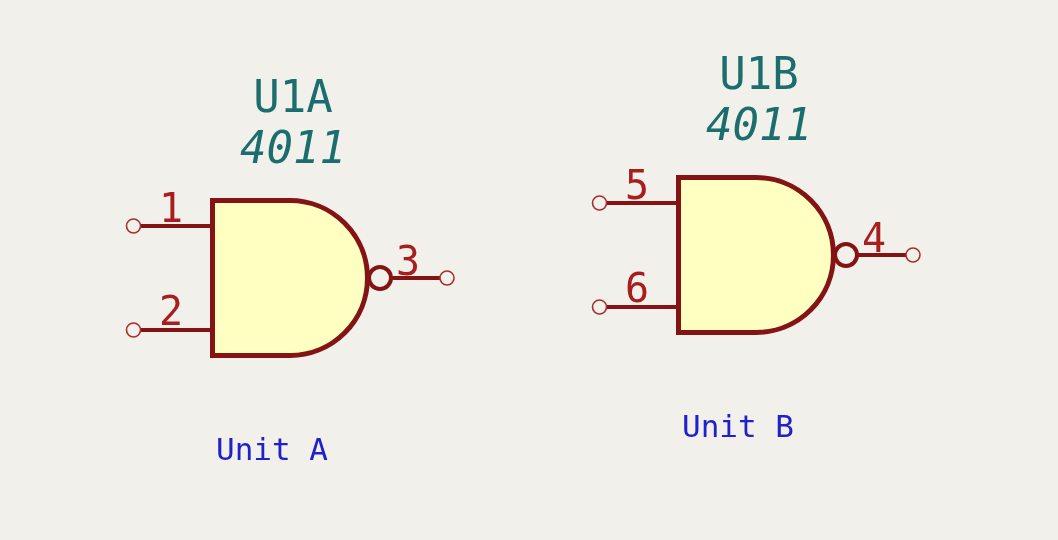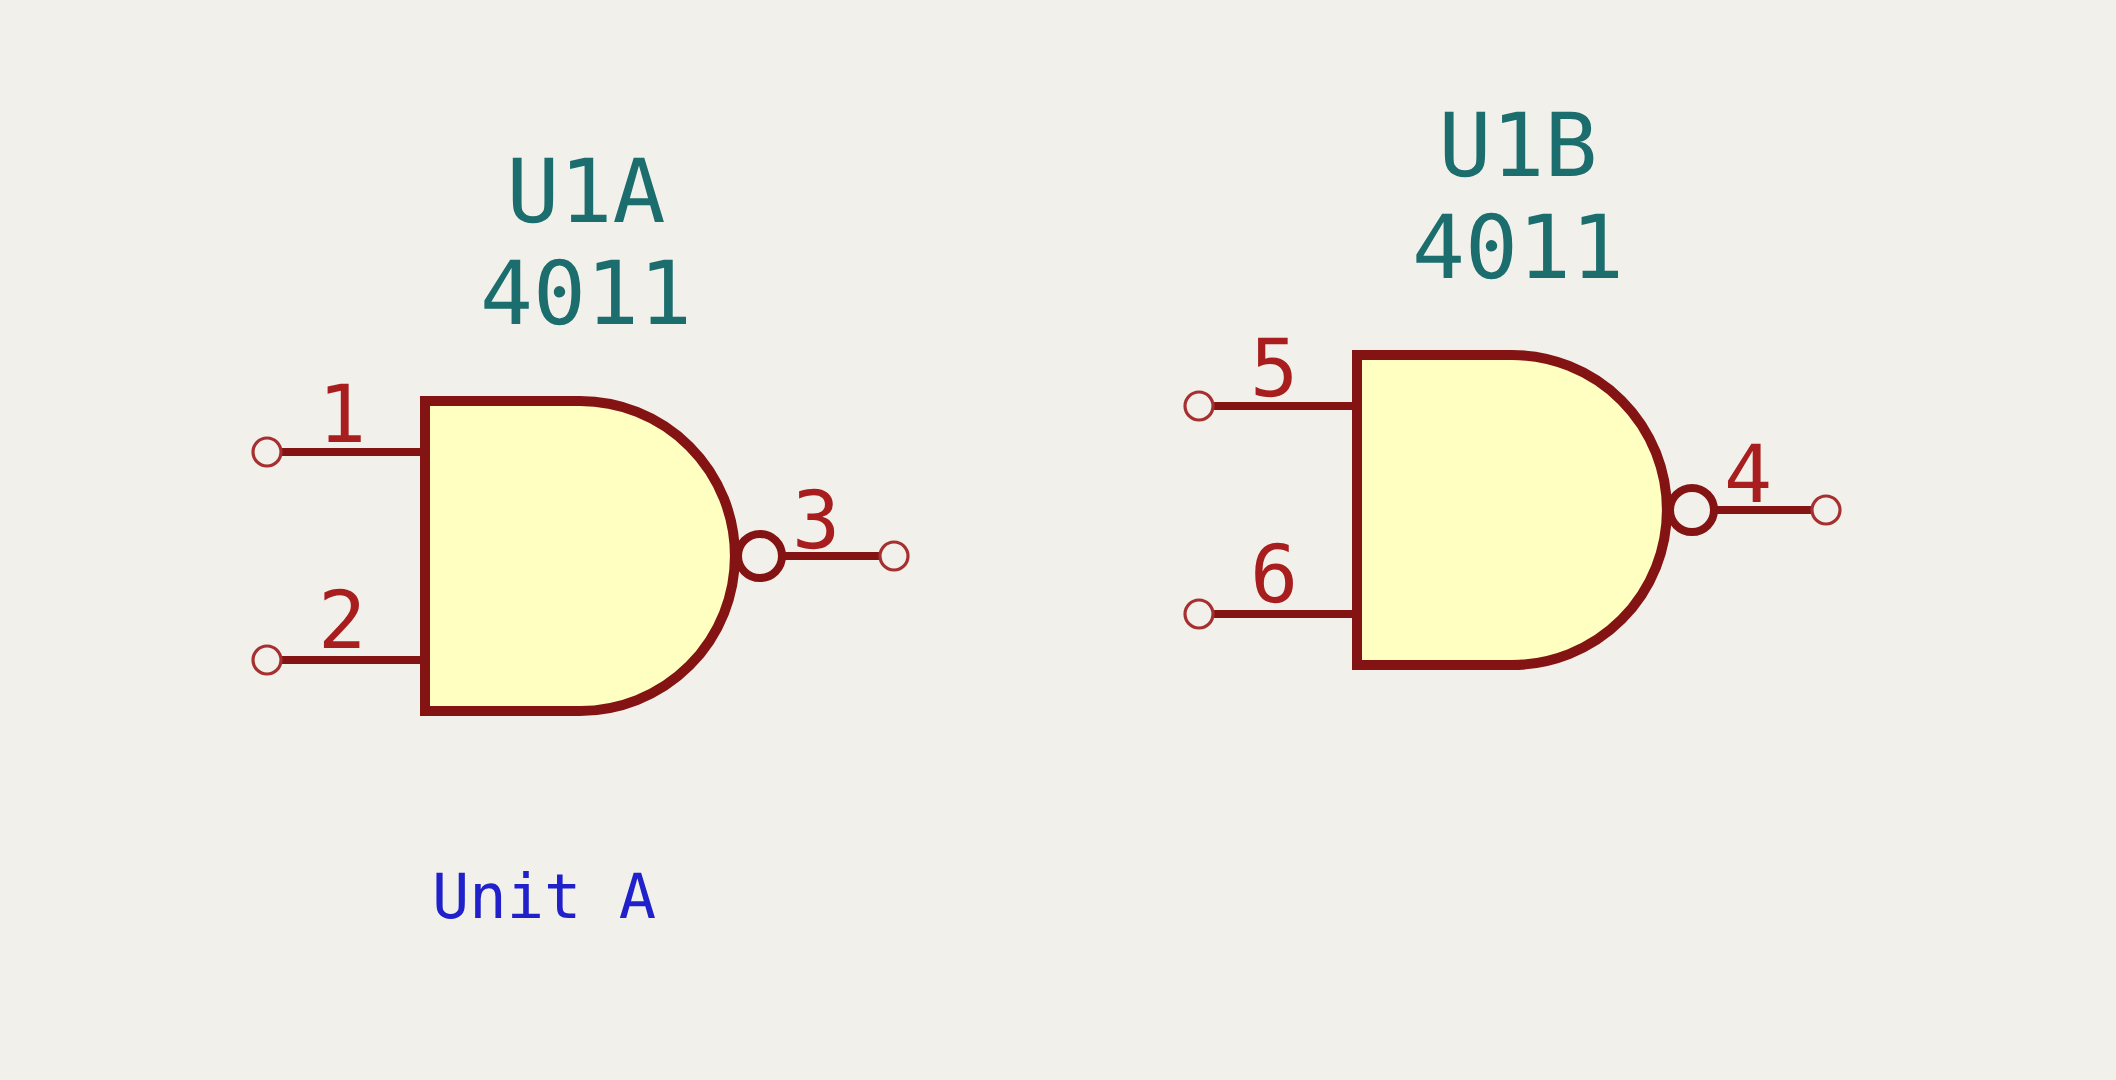--- a/index.html
+++ b/index.html
@@ -58,21 +58,21 @@
     line-height: 1;
     white-space: nowrap;
   }
   .ref-label, .value-label {
     font-size: 44px;
     color: var(--ref-text);
     left: 293px;
     transform: translateX(-50%);
   }
   .ref-label   { top: 52px; }
-  .value-label { top: 103px; }
+  .value-label { top: 103px; font-style: italic; }
   .pin-num {
     font-size: 40px;
     color: var(--pin-number);
     transform: translateX(-50%);
   }
   .pin-num-in1 { left: 171px; top: 165px; }
   .pin-num-in2 { left: 171px; top: 268px; }
   .pin-num-out { left: 408px; top: 218px; }
   .unit-label {
     font-size: 31px;
@@ -113,15 +113,16 @@
       <circle class="pin-end" cx="133.5" cy="307" r="7"></circle>
       <circle class="bubble" cx="380" cy="255" r="11"></circle>
       <line class="pin-line" x1="391.5" y1="255" x2="440" y2="255"></line>
       <circle class="pin-end" cx="447" cy="255" r="7"></circle>
     </svg>
     <div class="txt ref-label">U1B</div>
     <div class="txt value-label">4011</div>
     <div class="txt pin-num pin-num-in1">5</div>
     <div class="txt pin-num pin-num-in2">6</div>
     <div class="txt pin-num pin-num-out">4</div>
+    <div class="txt unit-label">Unit B</div>
   </div>
 
 </div>
 
 </body></html>

